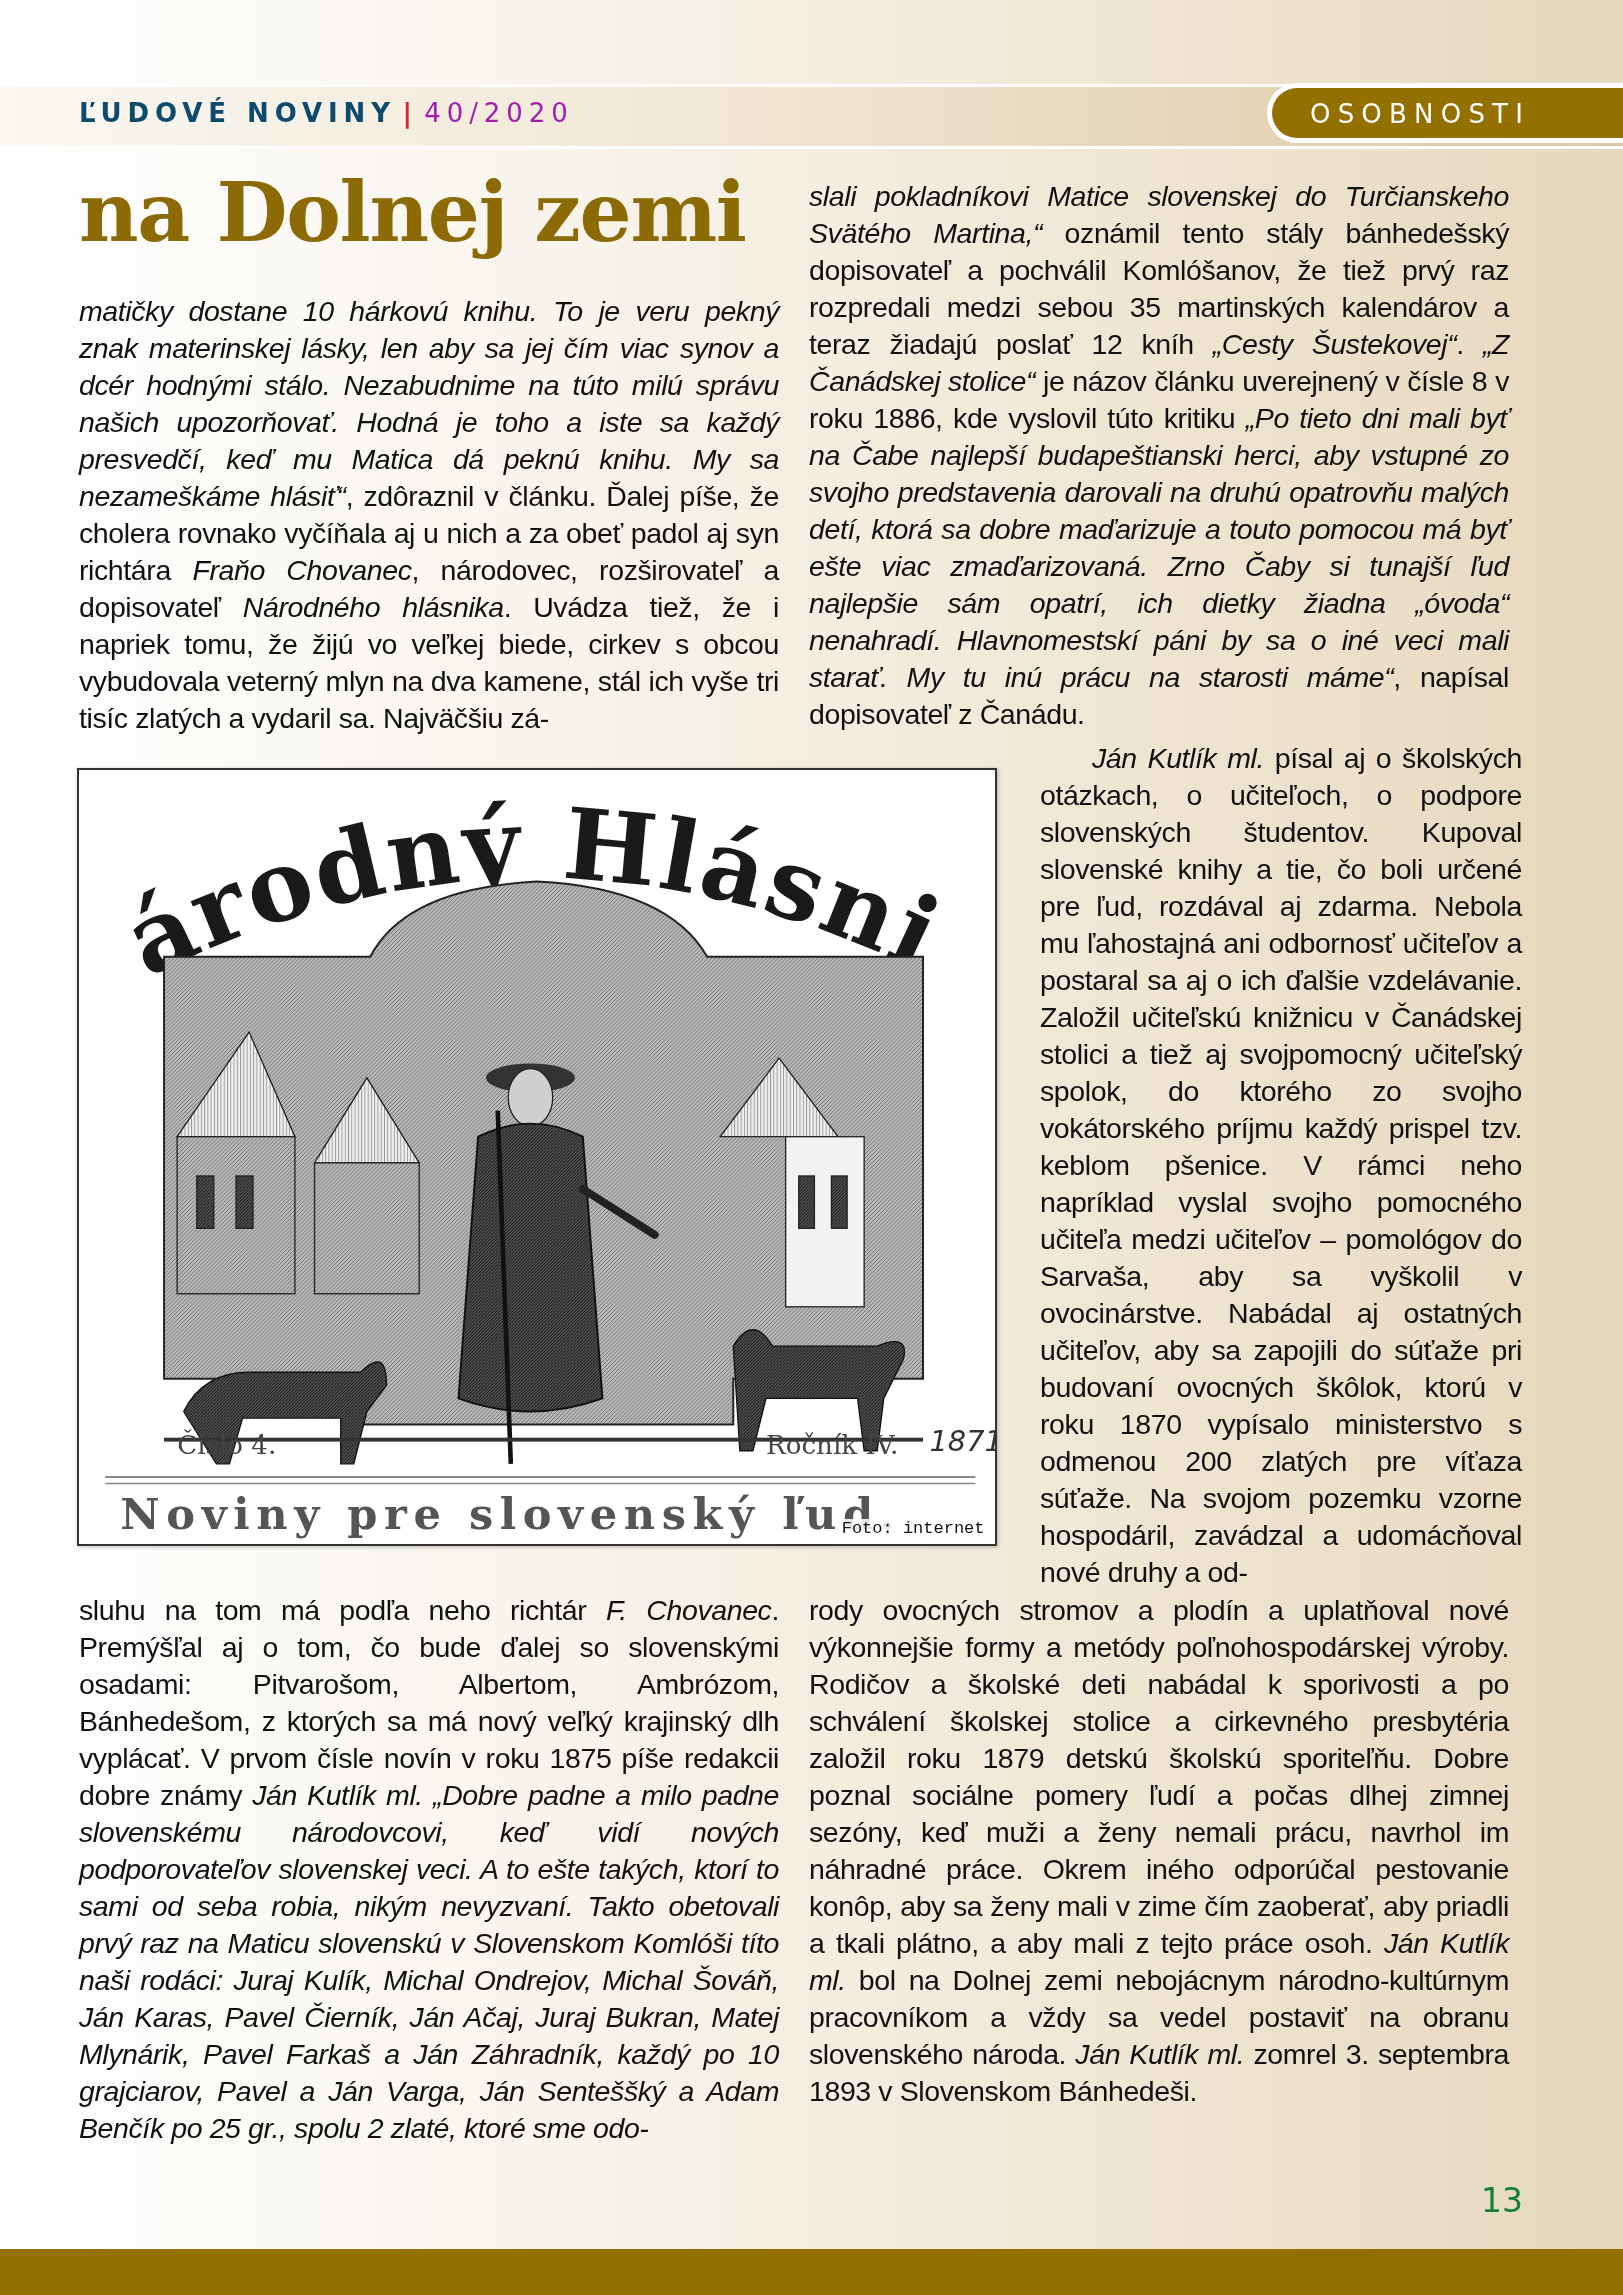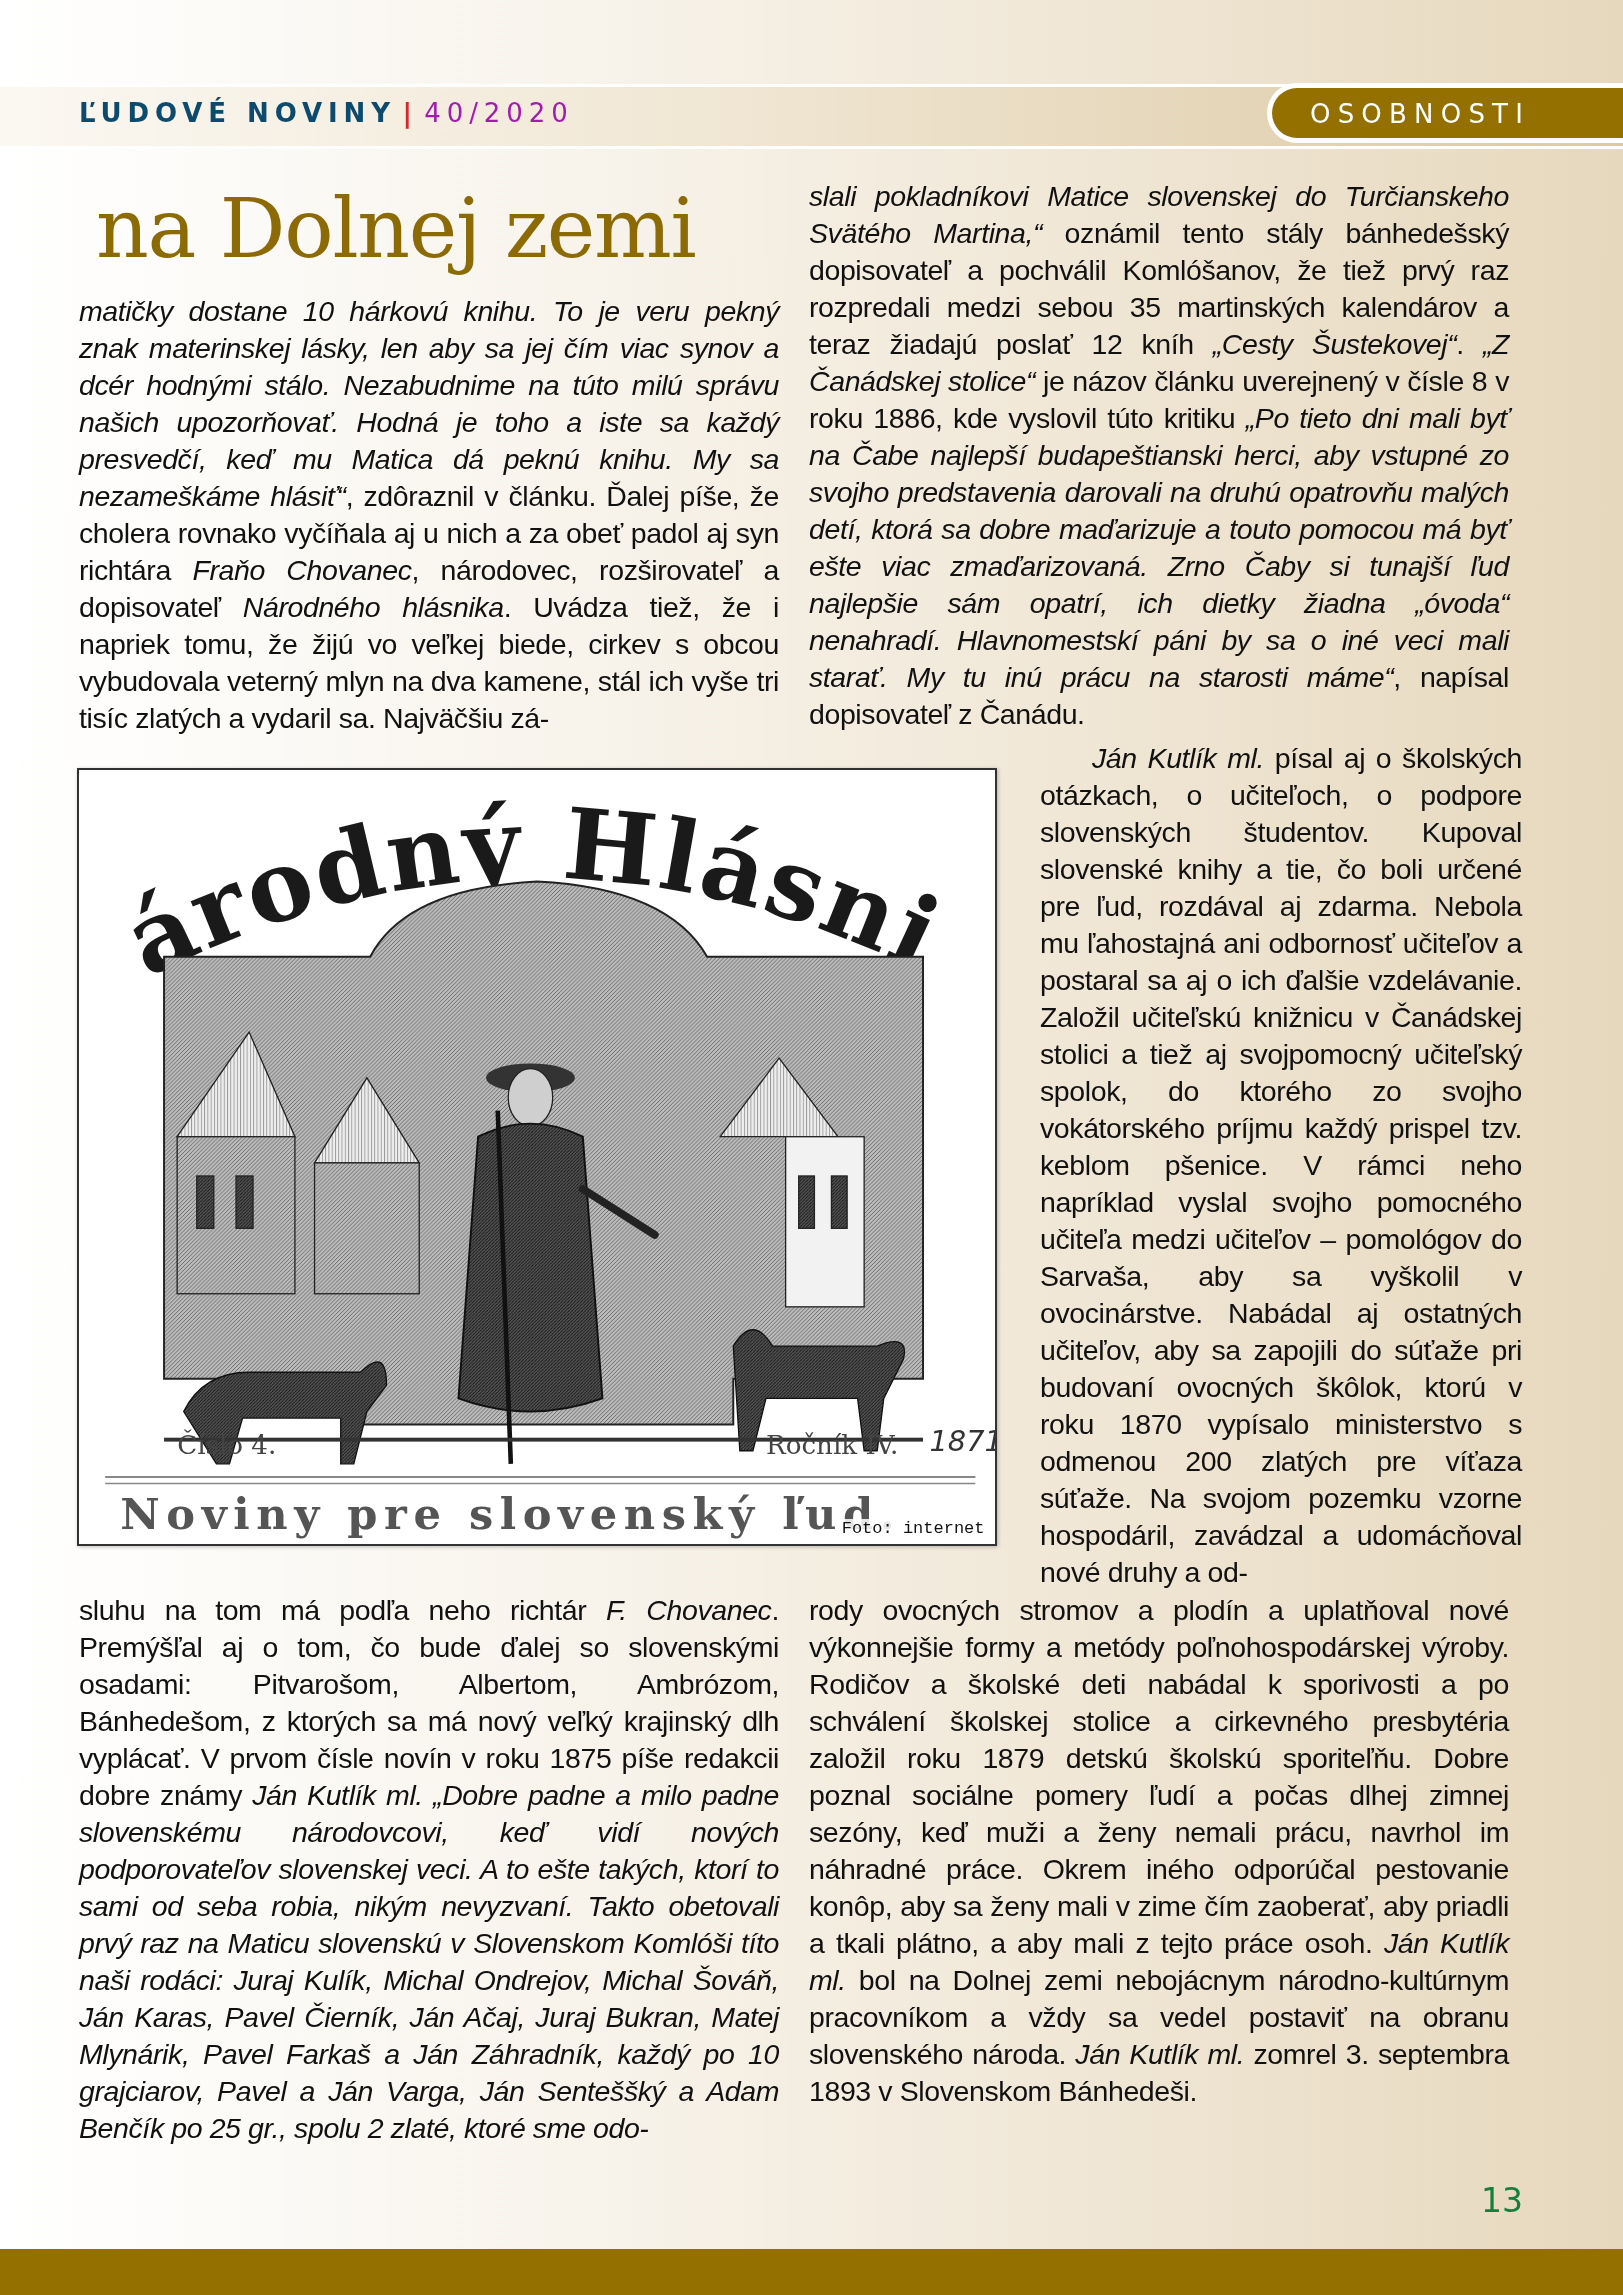--- a/index.html
+++ b/index.html
@@ -24,22 +24,22 @@
   .section-tab {
     position: absolute; left: 1267px; top: 83px; width: 367px; height: 60px;
     background: #937000; border: 5.2px solid #fff; border-right: none;
     border-radius: 30px 0 0 30px; box-sizing: border-box;
   }
   .section-tab span {
     position: absolute; left: 38px; top: 10.5px; font-size: 26px; font-weight: normal;
     color: #fff; letter-spacing: 7.2px; font-family: "DejaVu Sans", sans-serif;
   }
   h1.title {
-    position: absolute; left: 79px; top: 171px; margin: 17px; font-size: 82px; line-height: 1;
-    color: #8c6a05; font-family: "DejaVu Serif", serif; font-weight: normal; letter-spacing: -1.3px;
+    position: absolute; left: 79px; top: 171px; margin: 0; font-size: 82px; line-height: 1;
+    color: #8c6a05; font-family: "DejaVu Serif", serif; font-weight: bold; letter-spacing: -1.3px;
   }
   .col {
     position: absolute; font-size: 28.5px; line-height: 37px; text-align: justify;
     font-family: "Liberation Sans", sans-serif; color: #111; letter-spacing: -0.4px;
     transform-origin: 0 0;
   }
   .col p { margin: 0; }
   .col i { font-style: italic; }
   .indent { text-indent: 52px; }
   #col-left-top { left: 79px; top: 293px; width: 700px; }

